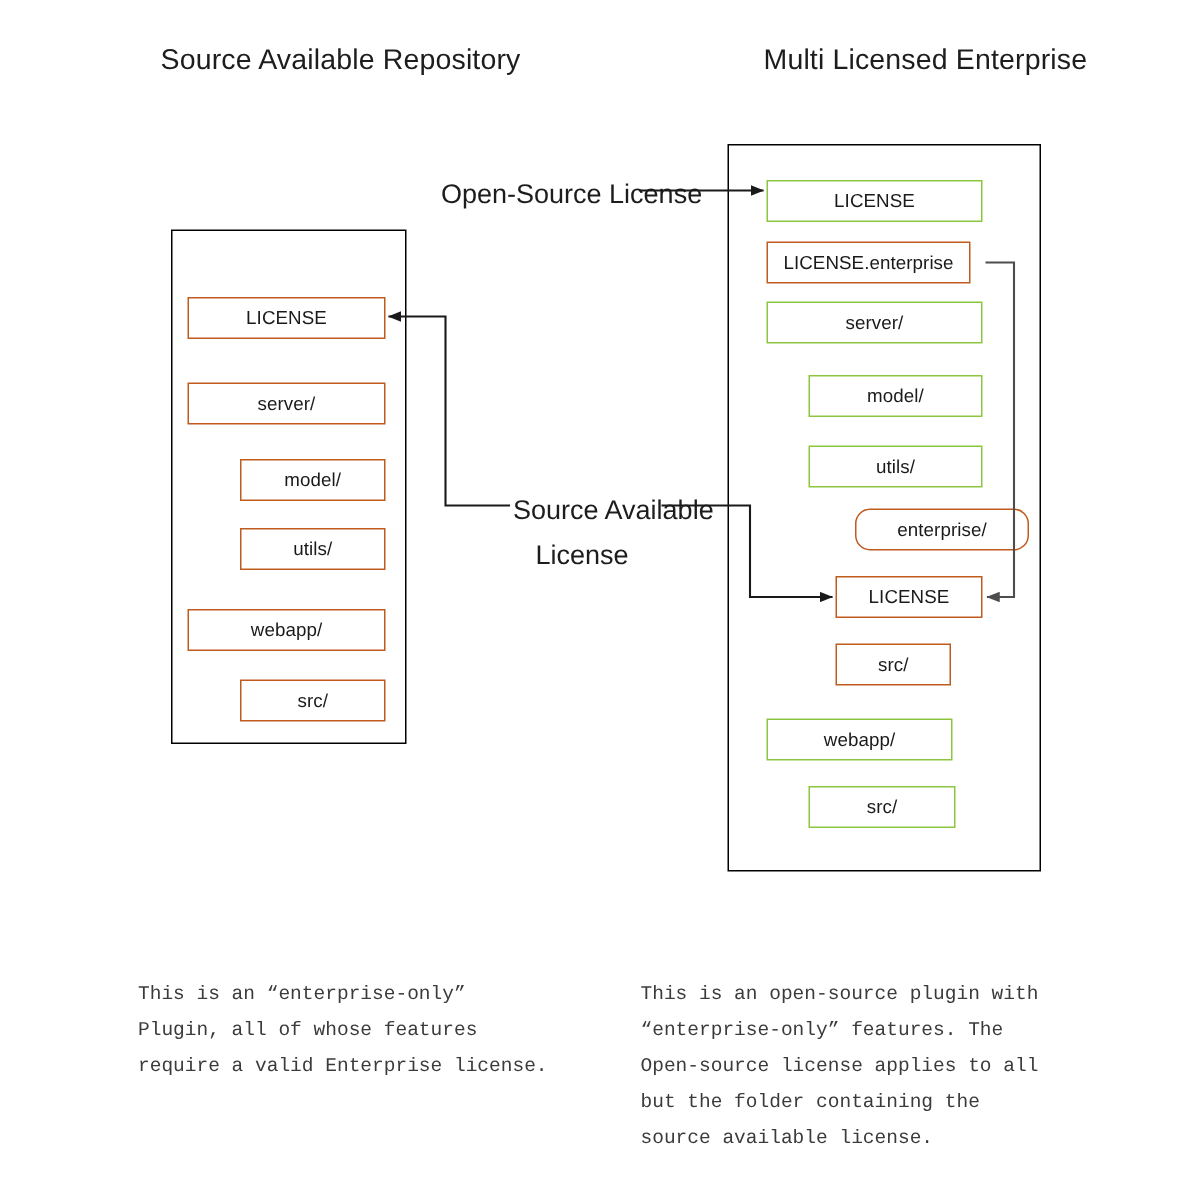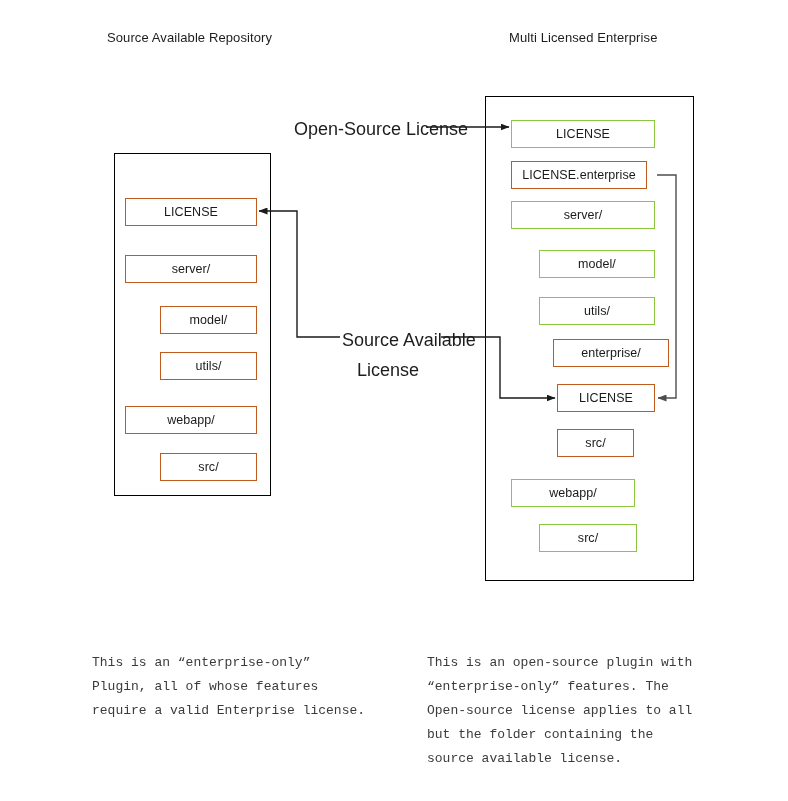--- a/index.html
+++ b/index.html
@@ -28,21 +28,21 @@
     position: absolute;
     left: 0; top: 0;
     width: 788px;
     height: 801px;
     pointer-events: none;
   }
 
   
   .repo-title {
     position: absolute;
-    font-size: 13px;
+    font-size: 19px;
     font-family: "Liberation Sans", sans-serif;
     color: #1d1d1d;
     white-space: nowrap;
     letter-spacing: 0.1px;
   }
   #title-left  { left: 107px; top: 30px; }
   #title-right { left: 509px; top: 30px; }
 
   
   .repo-box {
@@ -113,21 +113,21 @@
   <div class="node orange" style="left:160px; top:306px; width:97px;">model/</div>
   <div class="node orange" style="left:160px; top:352px; width:97px;">utils/</div>
   <div class="node orange" style="left:125px; top:406px; width:132px;">webapp/</div>
   <div class="node orange" style="left:160px; top:453px; width:97px;">src/</div>
 
   <div class="node green" style="left:511px; top:120px; width:144px;">LICENSE</div>
   <div class="node orange" style="left:511px; top:161px; width:136px;">LICENSE.enterprise</div>
   <div class="node green" style="left:511px; top:201px; width:144px;">server/</div>
   <div class="node green" style="left:539px; top:250px; width:116px;">model/</div>
   <div class="node green" style="left:539px; top:297px; width:116px;">utils/</div>
-  <div class="node orange" style="left:553px; top:339px; width:116px;">enterprise/</div>
+  <div class="node orange" style="left:570px; top:339px; width:116px;border-radius:10px;">enterprise/</div>
   <div class="node orange" style="left:557px; top:384px; width:98px;">LICENSE</div>
   <div class="node orange" style="left:557px; top:429px; width:77px;">src/</div>
   <div class="node green" style="left:511px; top:479px; width:124px;">webapp/</div>
   <div class="node green" style="left:539px; top:524px; width:98px;">src/</div>
 
   <div class="conn-label" id="label-open-source">Open-Source License</div>
   <div class="conn-label" id="label-source-avail-1">Source Available</div>
   <div class="conn-label" id="label-source-avail-2">License</div>
 
   <svg id="connector-layer" viewBox="0 0 788 801">

